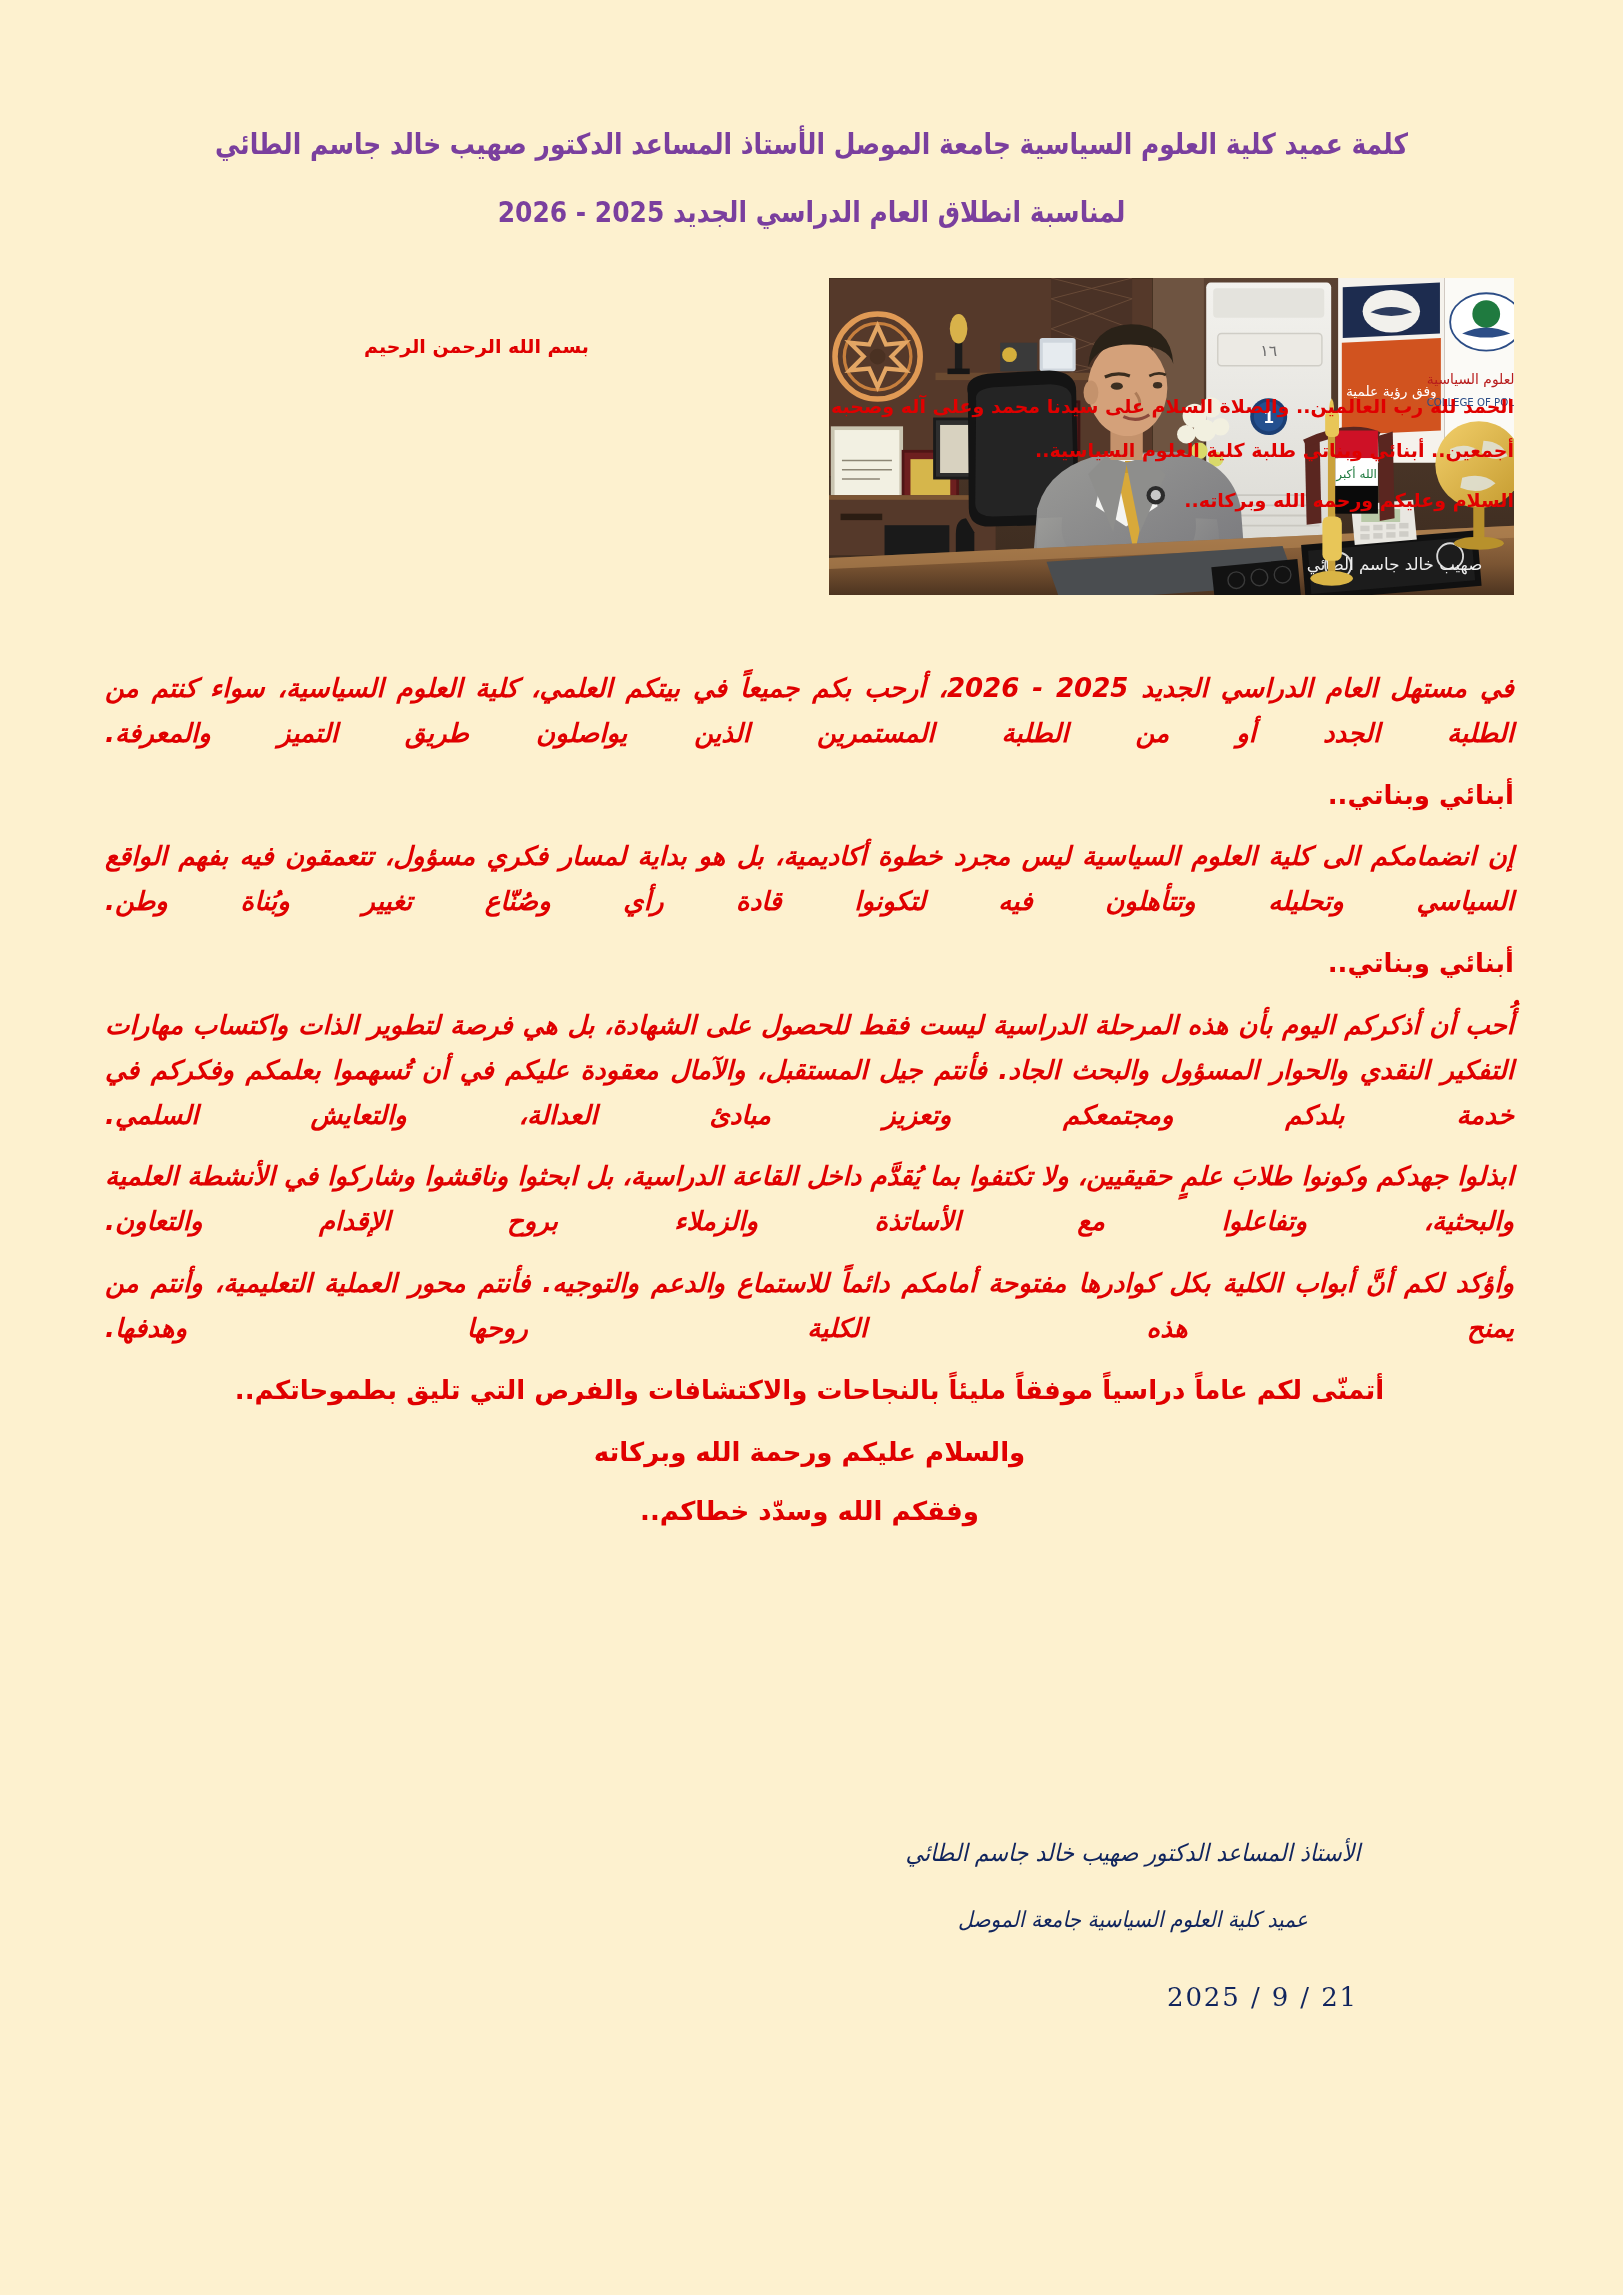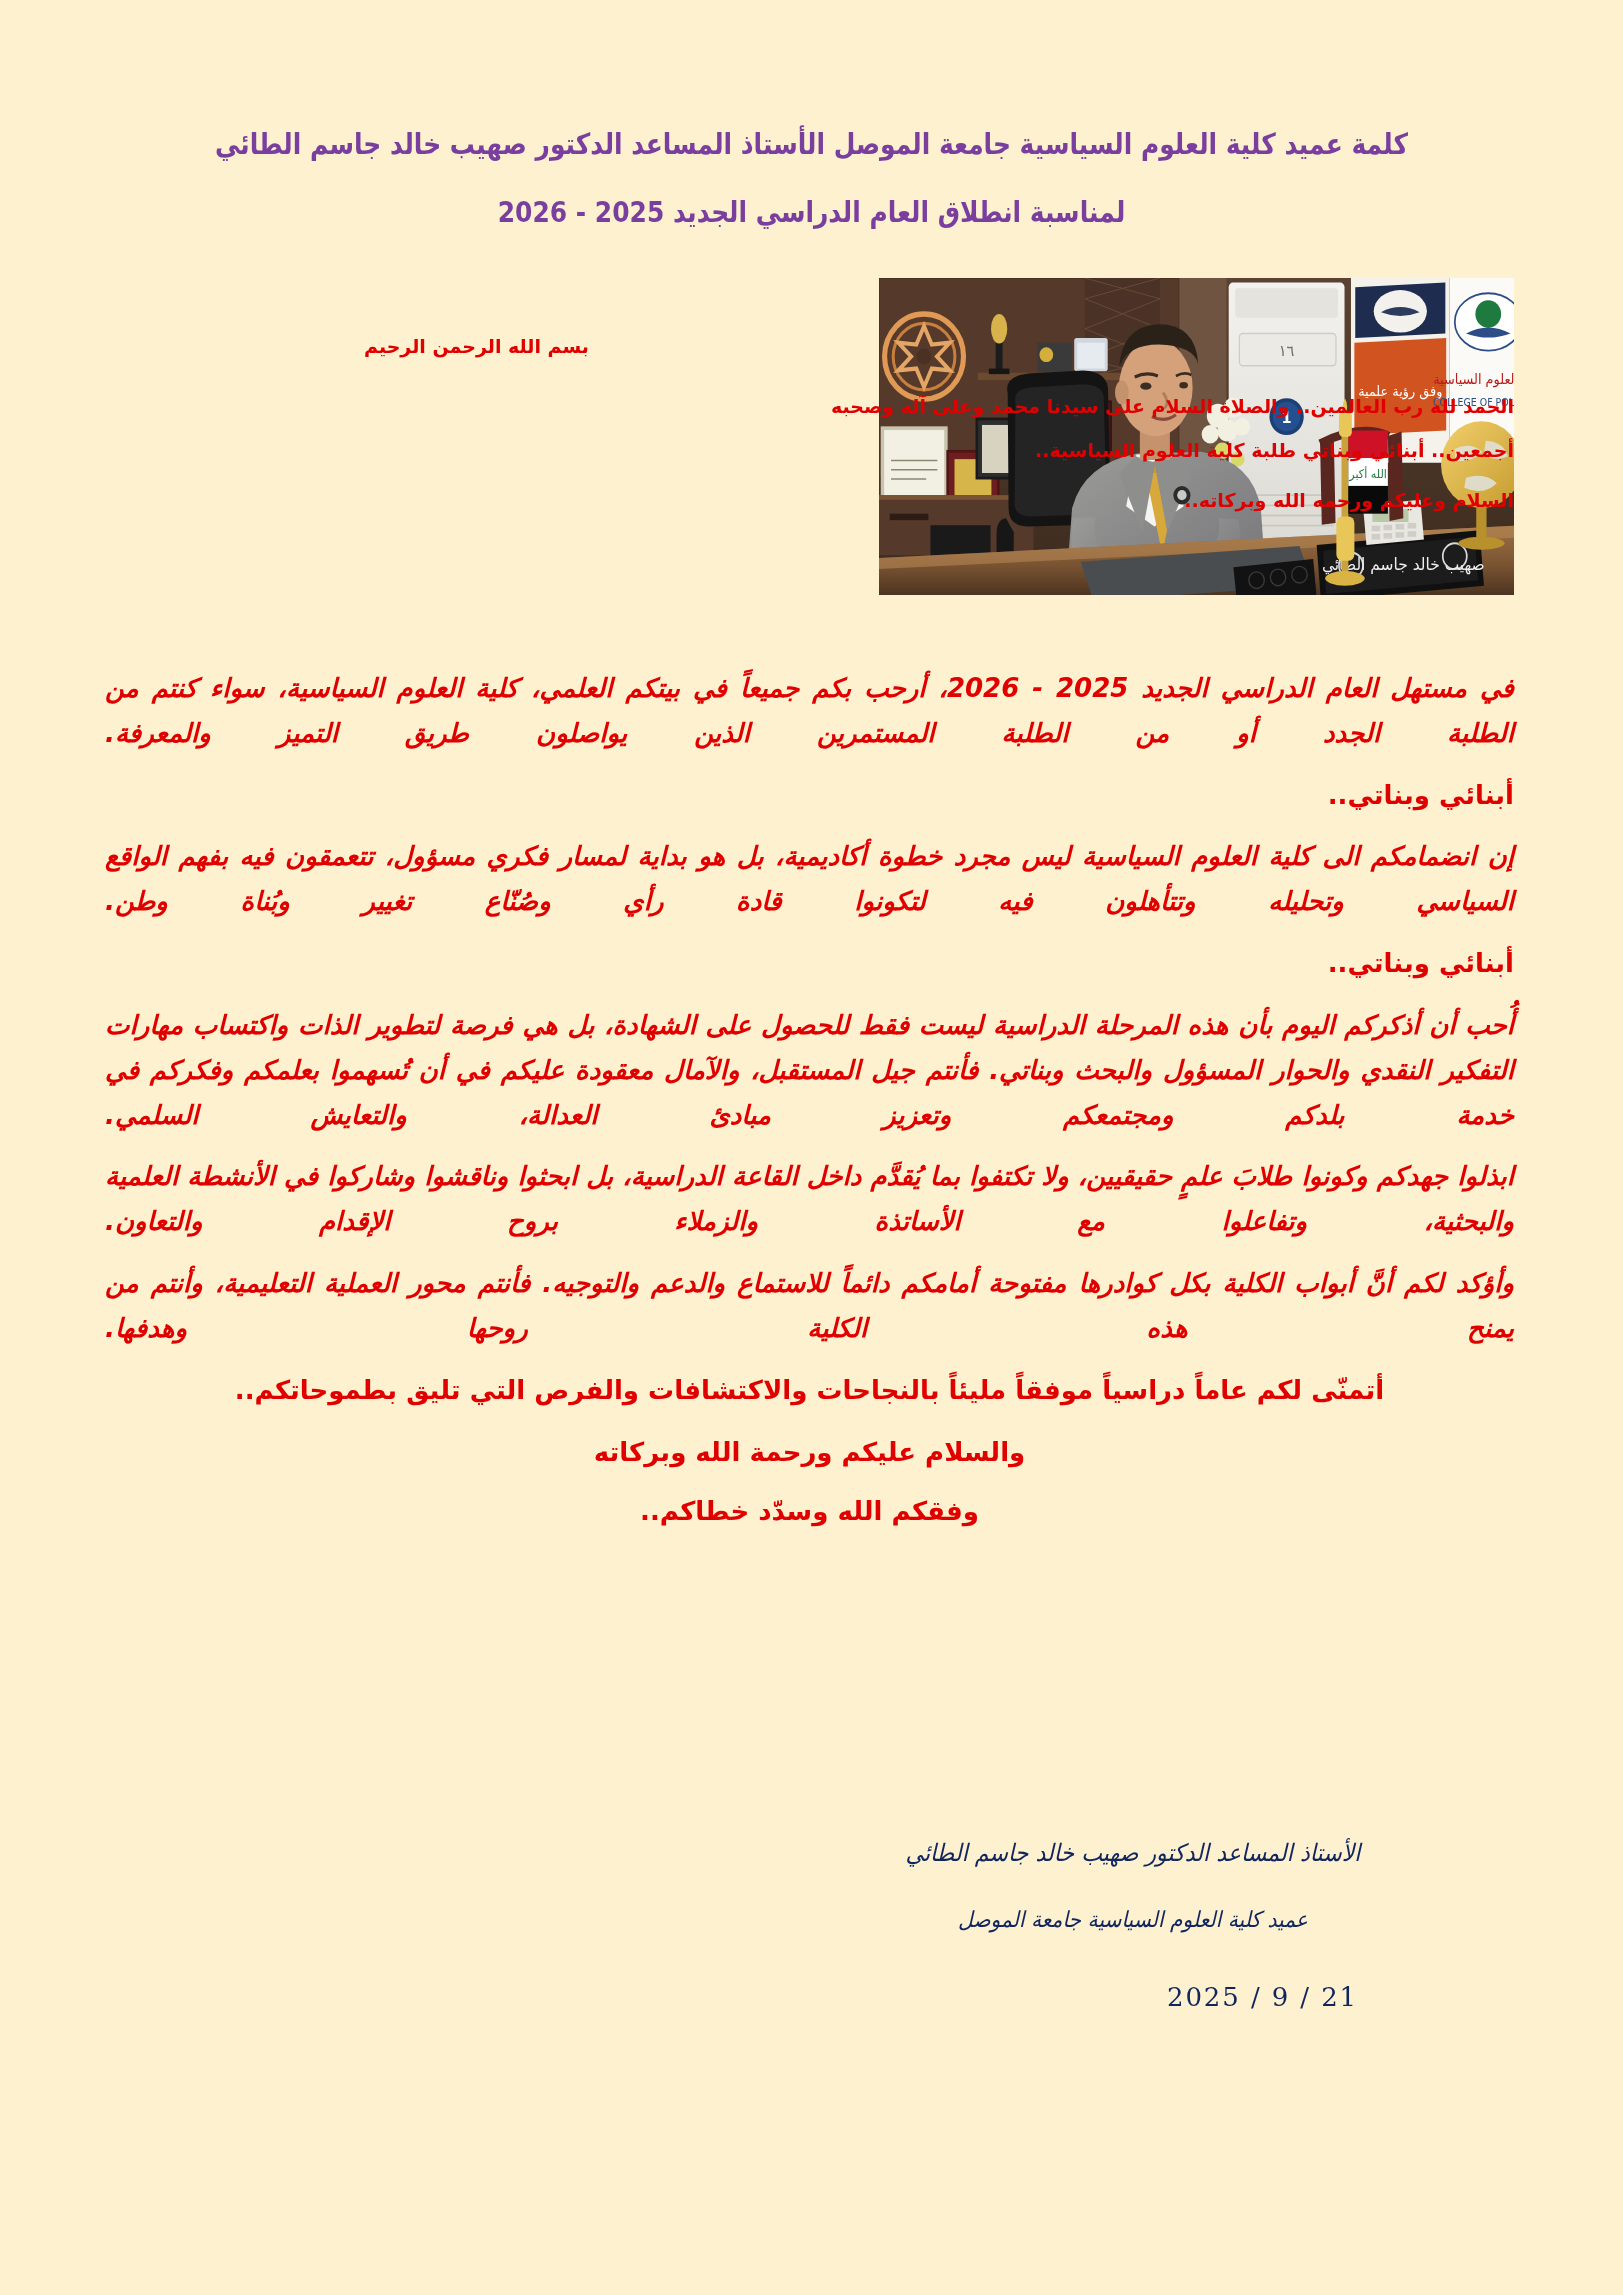--- a/index.html
+++ b/index.html
@@ -44,21 +44,21 @@
     font-size: 29px;
     line-height: 40px;
     margin-top: 28px;
   }
 
   
   .photo {
     position: absolute;
     top: 278px;
     right: 109px;
-    width: 635px;
+    width: 685px;
     height: 317px;
     overflow: hidden;
     background: #fca5a5;
   }
   .photo svg { display: block; width: 100%; height: 100%; }
 
   
   .intro {
     position: absolute;
     top: 324px;
@@ -401,21 +401,21 @@
     <p class="p-basmala">بسم الله الرحمن الرحيم</p>
     <p class="p-hamd">الحمد لله رب العالمين.. والصلاة السلام على سيدنا محمد وعلى آله وصحبه أجمعين.. أبنائي وبناتي طلبة كلية العلوم السياسية..</p>
     <p class="p-salam">السلام وعليكم ورحمه الله وبركاته..</p>
   </div>
 
   <div class="body">
     <p class="just">في مستهل العام الدراسي الجديد 2025 - 2026، أرحب بكم جميعاً في بيتكم العلمي، كلية العلوم السياسية، سواء كنتم من الطلبة الجدد أو من الطلبة المستمرين الذين يواصلون طريق التميز والمعرفة.</p>
     <p class="right spacer-before">أبنائي وبناتي..</p>
     <p class="just spacer-before">إن انضمامكم الى كلية العلوم السياسية ليس مجرد خطوة أكاديمية، بل هو بداية لمسار فكري مسؤول، تتعمقون فيه بفهم الواقع السياسي وتحليله وتتأهلون فيه لتكونوا قادة رأي وصُنّاع تغيير وبُناة وطن.</p>
     <p class="right spacer-before">أبنائي وبناتي..</p>
-    <p class="just spacer-before">أُحب أن أذكركم اليوم بأن هذه المرحلة الدراسية ليست فقط للحصول على الشهادة، بل هي فرصة لتطوير الذات واكتساب مهارات التفكير النقدي والحوار المسؤول والبحث وبناتي. فأنتم جيل المستقبل، والآمال معقودة عليكم في أن تُسهموا بعلمكم وفكركم في خدمة بلدكم ومجتمعكم وتعزيز مبادئ العدالة، والتعايش السلمي.</p>
+    <p class="just spacer-before">أُحب أن أذكركم اليوم بأن هذه المرحلة الدراسية ليست فقط للحصول على الشهادة، بل هي فرصة لتطوير الذات واكتساب مهارات التفكير النقدي والحوار المسؤول والبحث الجاد. فأنتم جيل المستقبل، والآمال معقودة عليكم في أن تُسهموا بعلمكم وفكركم في خدمة بلدكم ومجتمعكم وتعزيز مبادئ العدالة، والتعايش السلمي.</p>
     <p class="just spacer-before">ابذلوا جهدكم وكونوا طلابَ علمٍ حقيقيين، ولا تكتفوا بما يُقدَّم داخل القاعة الدراسية، بل ابحثوا وناقشوا وشاركوا في الأنشطة العلمية والبحثية، وتفاعلوا مع الأساتذة والزملاء بروح الإقدام والتعاون.</p>
     <p class="just spacer-before">وأؤكد لكم أنَّ أبواب الكلية بكل كوادرها مفتوحة أمامكم دائماً للاستماع والدعم والتوجيه. فأنتم محور العملية التعليمية، وأنتم من يمنح هذه الكلية روحها وهدفها.</p>
     <p class="center tight spacer-before">أتمنّى لكم عاماً دراسياً موفقاً مليئاً بالنجاحات والاكتشافات والفرص التي تليق بطموحاتكم..</p>
     <p class="center spacer-before">والسلام عليكم ورحمة الله وبركاته</p>
     <p class="center tight">وفقكم الله وسدّد خطاكم..</p>
   </div>
 
   <div class="signature">
     <div class="sig-name">الأستاذ المساعد الدكتور صهيب خالد جاسم الطائي</div>
     <div class="sig-role">عميد كلية العلوم السياسية جامعة الموصل</div>

